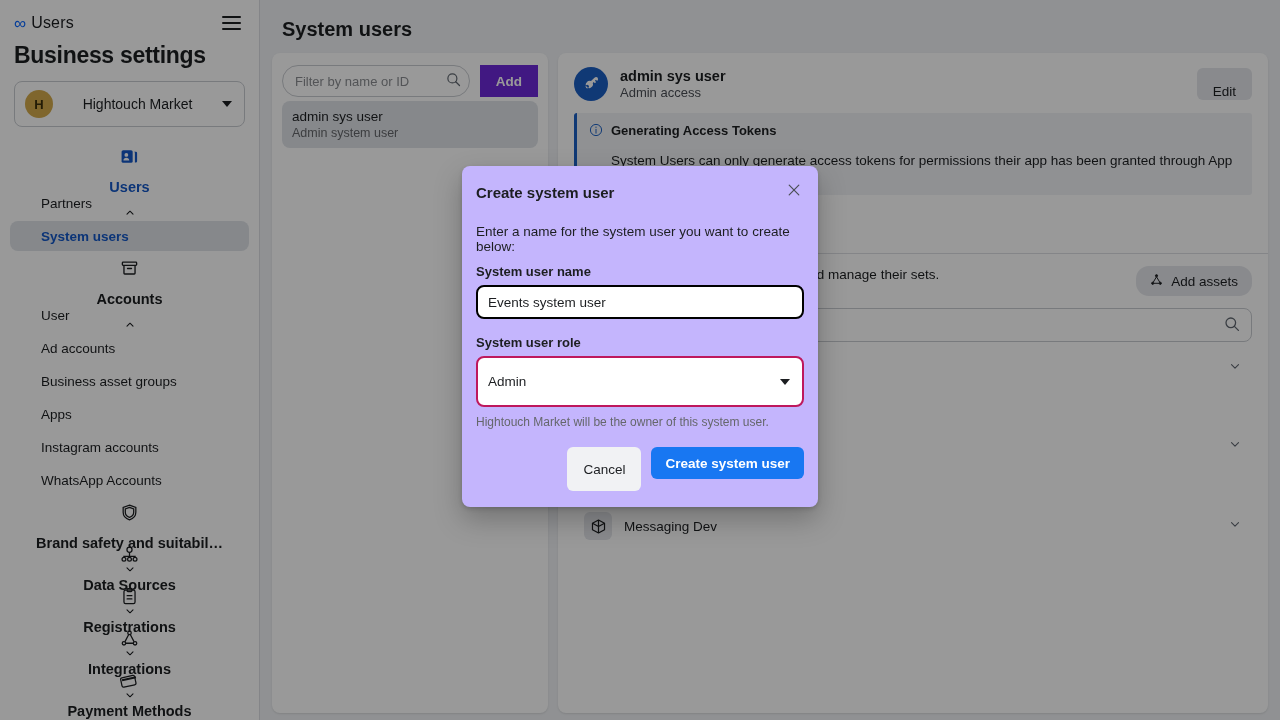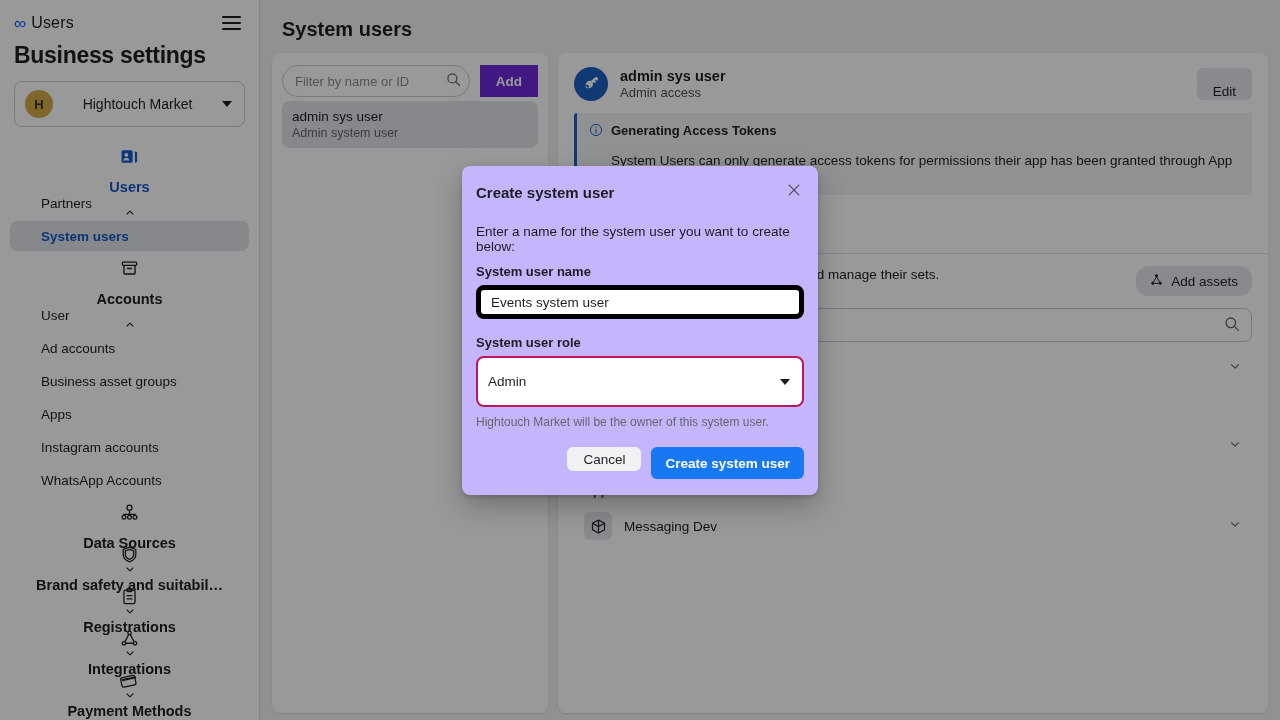--- a/index.html
+++ b/index.html
@@ -197,38 +197,38 @@
   }
   .modal-head {
     display: flex; align-items: center; padding: 14px 14px 8px 14px;
   }
   .modal-title { font-size: 15px; font-weight: bold; color: #1c1e21; flex: 1 1 auto; }
   .modal-close { cursor: pointer; padding: 2px; color: #606770; }
   .modal-body { padding: 12px 14px 0 14px; }
   .modal-lede { font-size: 13.5px; color: #1c1e21; margin-bottom: 10px; }
   .field-label { font-size: 13px; font-weight: bold; color: #1c1e21; margin-bottom: 6px; }
   .text-input {
-    width: 100%; height: 34px; border: 5px solid #000000; border-radius: 8px;
+    width: 100%; height: 34px; border: 2px solid #000000; border-radius: 8px;
     padding: 0 10px; font-size: 13.5px; color: #1c1e21; background: #fff;
     font-family: "Liberation Sans", sans-serif;
   }
   .spacer-14 { height: 16px; }
   .select-wrap { position: relative; }
   .select-box {
     width: 100%; height: 51px; border: 2px solid #be185d; border-radius: 8px;
     display: flex; align-items: center; padding: 4px 10px; cursor: pointer; background: #fff;
   }
   .select-val { font-size: 13.5px; color: #1c1e21; flex: 1 1 auto; }
   .helper { font-size: 12px; color: #65676b; margin-top: 8px; }
   .modal-foot {
     display: flex; justify-content: flex-end; gap: 10px;
     padding: 18px 14px 16px 14px;
   }
   .btn-cancel {
-    height: 24px; padding: 0 16px; border: none; border-radius: 6px;
+    height: 44px; padding: 0 16px; border: none; border-radius: 6px;
     background: #f1f2f4; color: #1c1e21; font-size: 13.5px; cursor: pointer;
     font-family: "Liberation Sans", sans-serif;
   }
   .btn-primary {
     height: 32px; padding: 0 14px; border: none; border-radius: 6px;
     background: #1877f2; color: #ffffff; font-size: 13.5px; font-weight: bold; cursor: pointer;
     font-family: "Liberation Sans", sans-serif;
   }
 </style>
 </head>
@@ -299,42 +299,42 @@
             <div class="nav-sub-item">User</div>
             <div class="nav-sub-item">Ad accounts</div>
             <div class="nav-sub-item">Business asset groups</div>
             <div class="nav-sub-item">Apps</div>
             <div class="nav-sub-item">Instagram accounts</div>
             <div class="nav-sub-item">WhatsApp Accounts</div>
           </div>
           <div class="nav-group-head">
             <span class="gi">
               <svg width="19" height="19" viewBox="0 0 24 24" fill="none" stroke="#1c1e21" stroke-width="1.6">
+                <path d="M12 2.8 20 5.6v6.1c0 4.6-3.3 8.1-8 9.5-4.7-1.4-8-4.9-8-9.5V5.6z"></path>
+                <path d="M12 5.6 17.3 7.5v4.2c0 3.1-2.2 5.5-5.3 6.5-3.1-1-5.3-3.4-5.3-6.5V7.5z"></path>
+              </svg>
+            </span>
+            <span class="gl">Brand safety and suitabil…</span>
+            <span class="chev">
+              <svg width="12" height="12" viewBox="0 0 20 20" fill="none" stroke="#1c1e21" stroke-width="1.8">
+                <polyline points="5,8 10,13 15,8" stroke-linecap="round" stroke-linejoin="round"></polyline>
+              </svg>
+            </span>
+          </div>
+          <div class="nav-group-head">
+            <span class="gi">
+              <svg width="19" height="19" viewBox="0 0 24 24" fill="none" stroke="#1c1e21" stroke-width="1.6">
                 <circle cx="12" cy="6" r="3.2"></circle>
                 <circle cx="5" cy="18" r="2.4"></circle>
                 <circle cx="12" cy="18" r="2.4"></circle>
                 <circle cx="19" cy="18" r="2.4"></circle>
                 <path d="M12 9.2v3.3M5 15.6v-1.3h14v1.3M12 12.5v3.1"></path>
               </svg>
             </span>
             <span class="gl">Data Sources</span>
-            <span class="chev">
-              <svg width="12" height="12" viewBox="0 0 20 20" fill="none" stroke="#1c1e21" stroke-width="1.8">
-                <polyline points="5,8 10,13 15,8" stroke-linecap="round" stroke-linejoin="round"></polyline>
-              </svg>
-            </span>
-          </div>
-          <div class="nav-group-head">
-            <span class="gi">
-              <svg width="19" height="19" viewBox="0 0 24 24" fill="none" stroke="#1c1e21" stroke-width="1.6">
-                <path d="M12 2.8 20 5.6v6.1c0 4.6-3.3 8.1-8 9.5-4.7-1.4-8-4.9-8-9.5V5.6z"></path>
-                <path d="M12 5.6 17.3 7.5v4.2c0 3.1-2.2 5.5-5.3 6.5-3.1-1-5.3-3.4-5.3-6.5V7.5z"></path>
-              </svg>
-            </span>
-            <span class="gl">Brand safety and suitabil…</span>
             <span class="chev">
               <svg width="12" height="12" viewBox="0 0 20 20" fill="none" stroke="#1c1e21" stroke-width="1.8">
                 <polyline points="5,8 10,13 15,8" stroke-linecap="round" stroke-linejoin="round"></polyline>
               </svg>
             </span>
           </div>
           <div class="nav-group-head">
             <span class="gi">
               <svg width="19" height="19" viewBox="0 0 24 24" fill="none" stroke="#1c1e21" stroke-width="1.6">
                 <rect x="5" y="4" width="14" height="17" rx="2"></rect>

